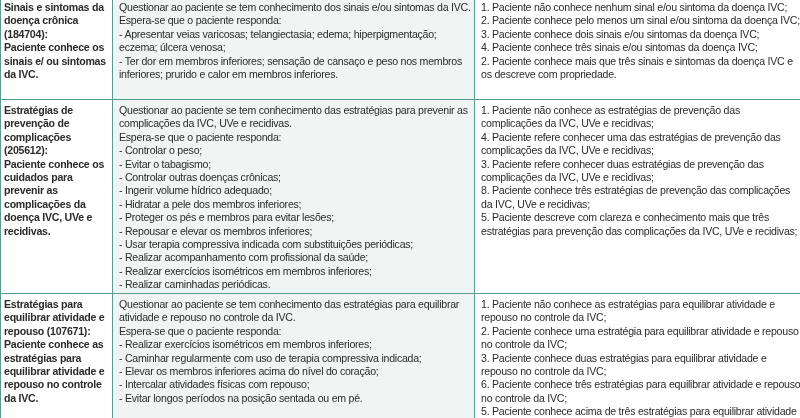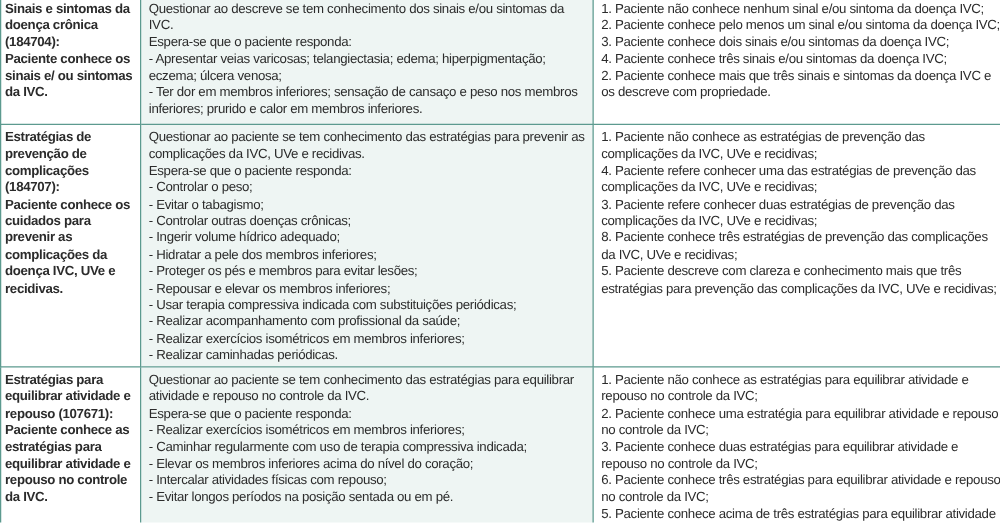--- a/index.html
+++ b/index.html
@@ -30,36 +30,36 @@
 <body>
 
 <table class="table">
   <tbody>
       <tr class="r1">
     <td class="c1">
       <span class="line">Sinais e sintomas da doença crônica (184704):</span>
       <span class="line">Paciente conhece os sinais e/ ou sintomas da IVC.</span>
     </td>
     <td class="c2">
-      <span class="line">Questionar ao descreve se tem conhecimento dos sinais e/ou sintomas da IVC.</span>
+      <span class="line">Questionar ao paciente se tem conhecimento dos sinais e/ou sintomas da IVC.</span>
       <span class="line">Espera-se que o paciente responda:</span>
       <span class="line">- Apresentar veias varicosas; telangiectasia; edema; hiperpigmentação; eczema; úlcera venosa;</span>
       <span class="line">- Ter dor em membros inferiores; sensação de cansaço e peso nos membros inferiores; prurido e calor em membros inferiores.</span>
     </td>
     <td class="c3">
       <span class="line">1. Paciente não conhece nenhum sinal e/ou sintoma da doença IVC;</span>
       <span class="line">2. Paciente conhece pelo menos um sinal e/ou sintoma da doença IVC;</span>
       <span class="line">3. Paciente conhece dois sinais e/ou sintomas da doença IVC;</span>
       <span class="line">4. Paciente conhece três sinais e/ou sintomas da doença IVC;</span>
       <span class="line">2. Paciente conhece mais que três sinais e sintomas da doença IVC e os descreve com propriedade.</span>
     </td>
   </tr>
   <tr class="r2">
     <td class="c1">
-      <span class="line">Estratégias de prevenção de complicações (184707):</span>
+      <span class="line">Estratégias de prevenção de complicações (205612):</span>
       <span class="line">Paciente conhece os cuidados para prevenir as complicações da doença IVC, UVe e recidivas.</span>
     </td>
     <td class="c2">
       <span class="line">Questionar ao paciente se tem conhecimento das estratégias para prevenir as complicações da IVC, UVe e recidivas.</span>
       <span class="line">Espera-se que o paciente responda:</span>
       <span class="line">- Controlar o peso;</span>
       <span class="line">- Evitar o tabagismo;</span>
       <span class="line">- Controlar outras doenças crônicas;</span>
       <span class="line">- Ingerir volume hídrico adequado;</span>
       <span class="line">- Hidratar a pele dos membros inferiores;</span>

